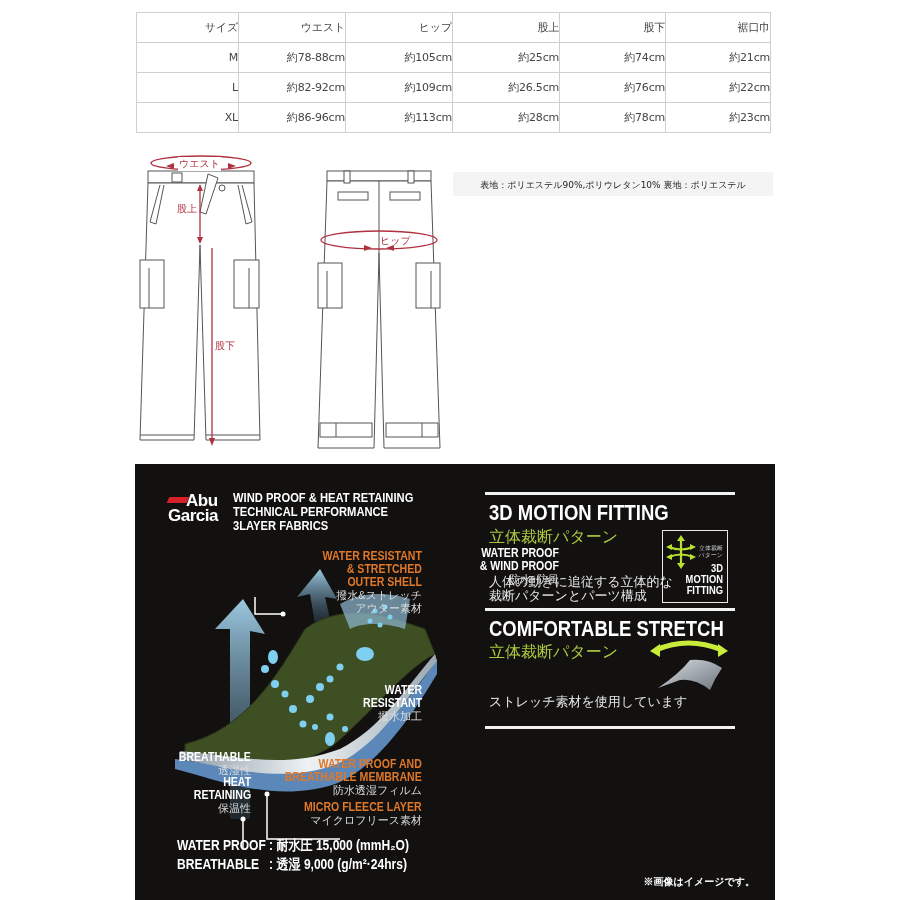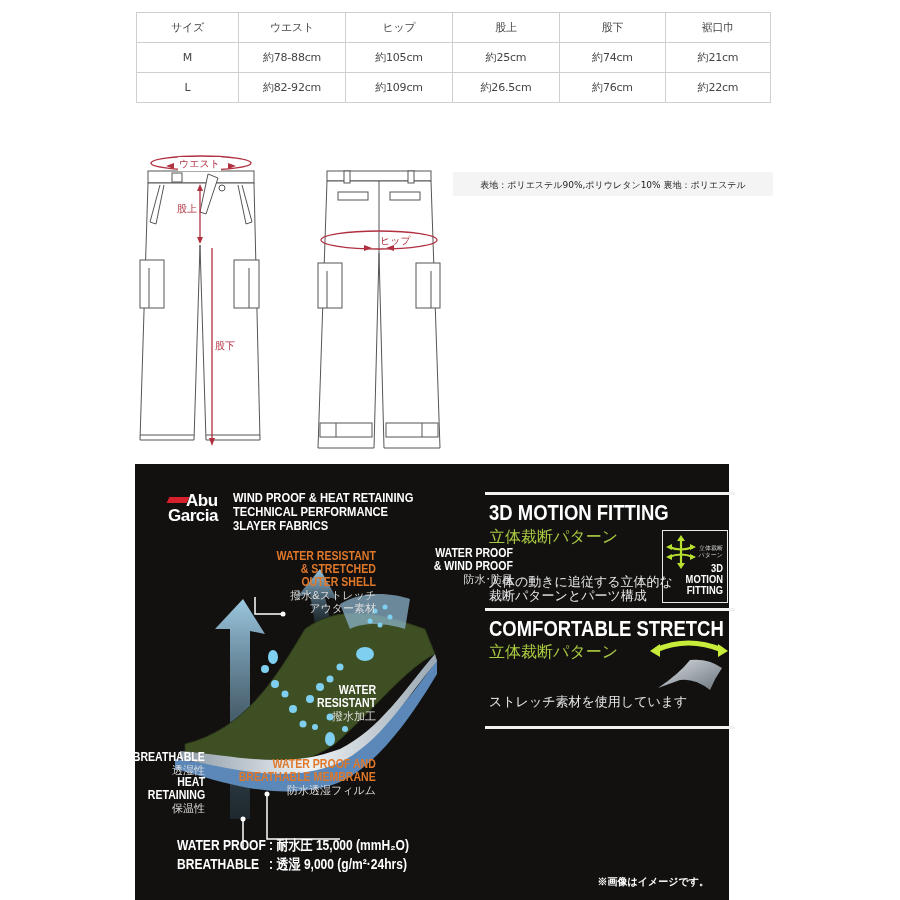--- a/index.html
+++ b/index.html
@@ -6,21 +6,21 @@
   html, body { width: 900px; height: 900px; background: #ffffff; overflow: hidden; }
   body { position: relative; font-family: "DejaVu Sans", sans-serif; color: #333; }
 
   
   .size-table {
     position: absolute; left: 136px; top: 12px; width: 634px;
     border-collapse: collapse; table-layout: fixed;
     font-size: 11px; color: #444;
   }
   .size-table th, .size-table td {
-    border: 1px solid #cfcfcf; height: 30px; text-align: center;
+    border: 1px solid #cfcfcf; height: 30px; text-align: right;
     font-weight: normal; letter-spacing: -0.2px;
   }
   .size-table col.c0 { width: 102px; }
   .size-table col.c1 { width: 107px; }
   .size-table col.c2 { width: 107px; }
   .size-table col.c3 { width: 107px; }
   .size-table col.c4 { width: 106px; }
   .size-table col.c5 { width: 105px; }
 
   
@@ -39,21 +39,21 @@
     height: 30px; line-height: 30px; text-align: center;
     font-size: 9px; font-weight: bold; color: #222;
     border-bottom: 1.5px solid #222;
   }
   .material .mat-body {
     padding: 6px 4px 3px; text-align: center; font-size: 9px; line-height: 15px; color: #222;
   }
 
   
   .panel {
-    position: absolute; left: 135px; top: 464px; width: 594px; height: 436px;
+    position: absolute; left: 135px; top: 464px; width: 640px; height: 436px;
     background: #121110; color: #fff;
     font-family: "Liberation Sans", sans-serif;
   }
   .abs { position: absolute; }
   .logo {
     left: 33px; top: 29px; width: 62px; line-height: 15px;
     font-weight: bold; font-size: 17px; color: #fff; letter-spacing: -0.5px;
   }
   .logo .bar {
     position: absolute; left: 0; top: 4px; width: 20px; height: 6px; background: #d6202c;
@@ -127,20 +127,28 @@
       <td>約21cm</td>
     </tr>
     <tr>
       <td>L</td>
       <td>約82-92cm</td>
       <td>約109cm</td>
       <td>約26.5cm</td>
       <td>約76cm</td>
       <td>約22cm</td>
     </tr>
+    <tr>
+      <td>XL</td>
+      <td>約86-96cm</td>
+      <td>約113cm</td>
+      <td>約28cm</td>
+      <td>約78cm</td>
+      <td>約23cm</td>
+    </tr>
   </tbody>
 </table>
 
 <div class="diagram" style="left:136px; top:150px; width:130px; height:305px;">
   <svg width="130" height="305" viewBox="0 0 130 305">
     <g fill="#fff" stroke="#555" stroke-width="1">
 
       <rect x="12" y="21" width="106" height="12"></rect>
 
       <path d="M12 33 L4 290 L58 290 L64 95 L70 290 L124 290 L118 33 Z"></path>
@@ -317,20 +325,24 @@
     <div class="label-w ra">RETAINING</div>
     <div class="label-j green">保温性</div>
   </div>
 
   <div class="abs ra" style="right:353px; top:294px;">
     <div class="label-w orange ra">WATER PROOF AND</div>
     <div class="label-w orange ra">BREATHABLE MEMBRANE</div>
     <div class="label-j">防水透湿フィルム</div>
   </div>
 
+  <div class="abs ra" style="right:353px; top:337px;">
+    <div class="label-w orange ra">MICRO FLEECE LAYER</div>
+    <div class="label-j">マイクロフリース素材</div>
+  </div>
 
   <div class="abs spec">
     <div>
       <span>WATER PROOF</span>
       <span>:</span>
       <span class="val">耐水圧 15,000 (mmH₂O)</span>
     </div>
     <div>
       <span>BREATHABLE</span>&nbsp;&nbsp;
       <span>:</span>

